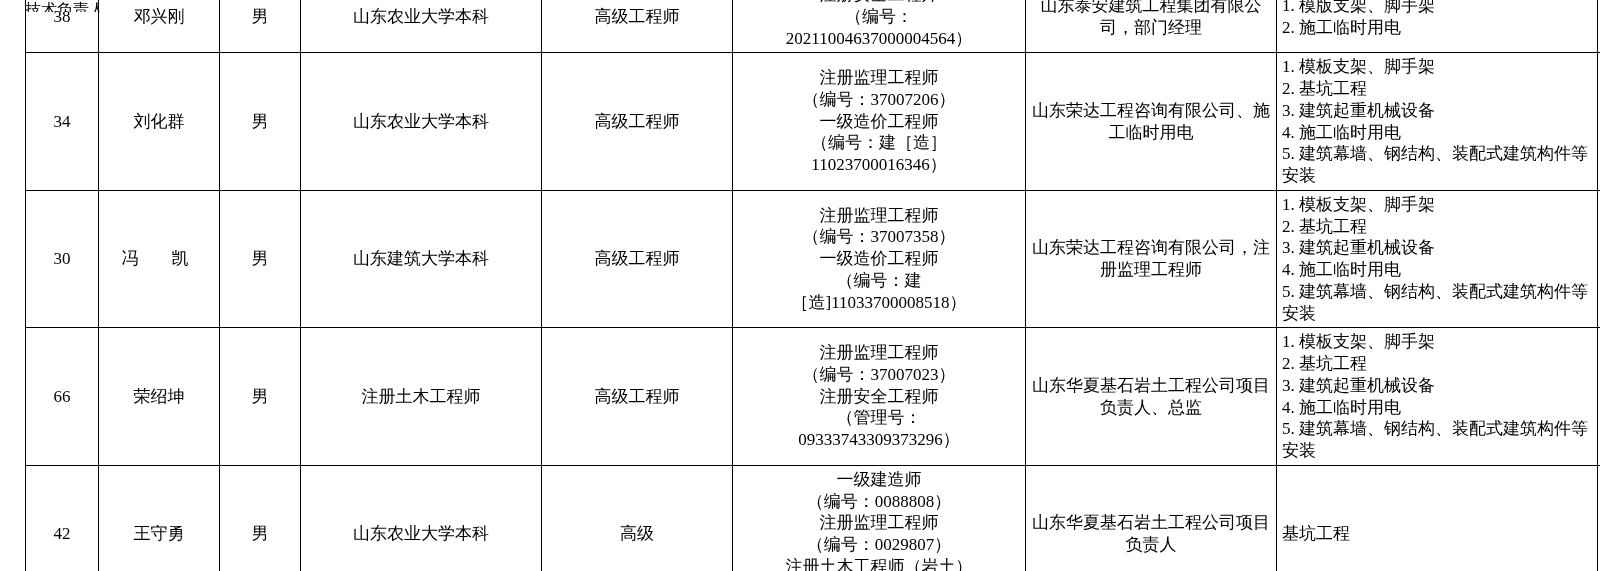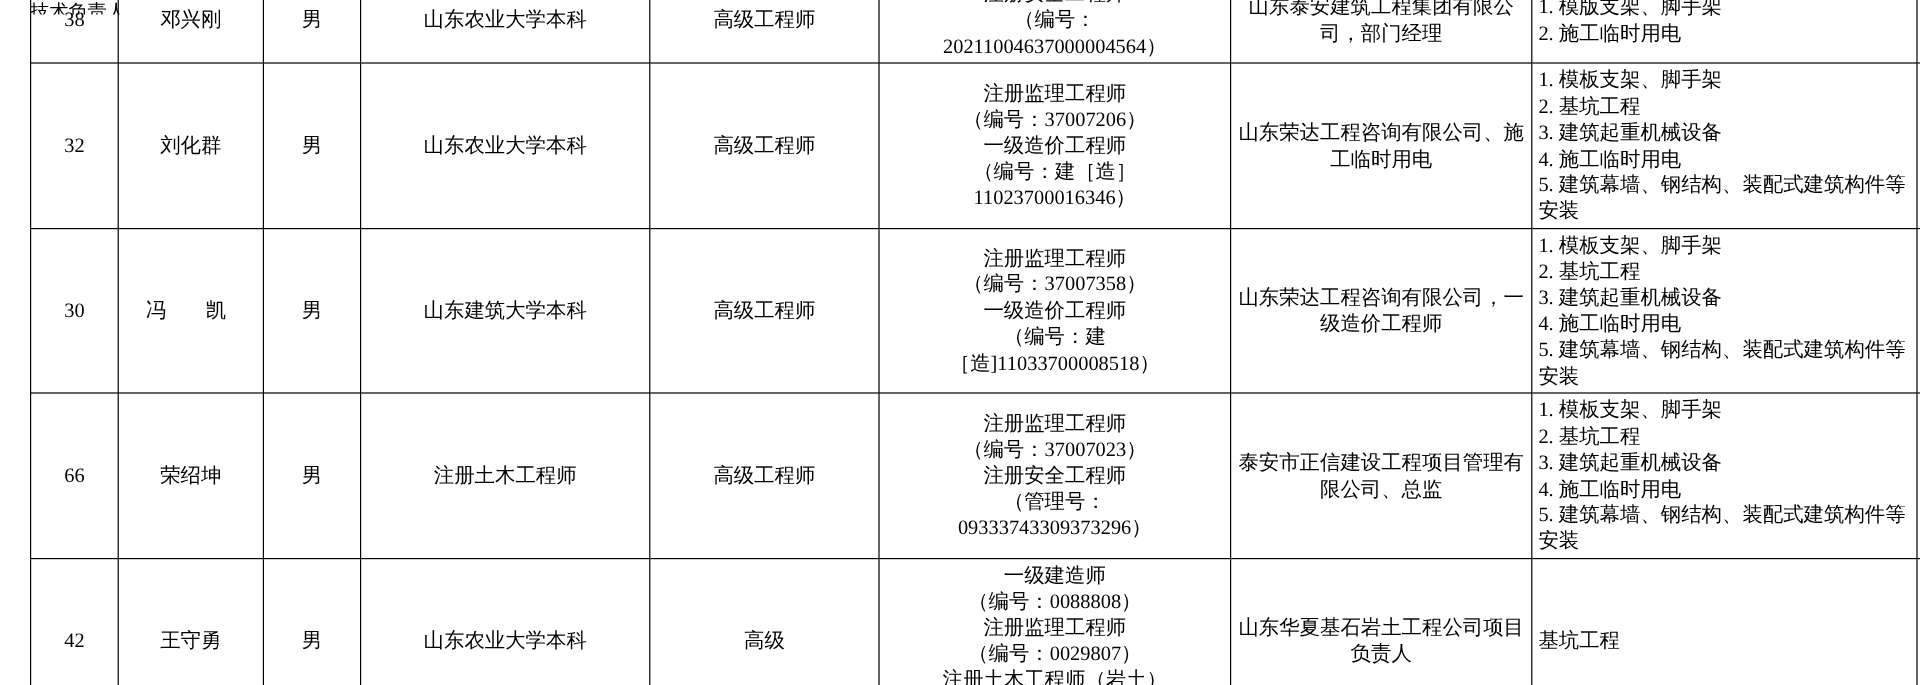--- a/index.html
+++ b/index.html
@@ -78,21 +78,21 @@
         <td class="c-certs">注册安全工程师
 （编号：
 20211004637000004564）</td>
         <td class="c-org">山东泰安建筑工程集团有限公司，部门经理</td>
         <td class="c-scope">1. 模版支架、脚手架
 2. 施工临时用电</td>
         <td class="c-phone">15288920921</td>
       </tr>
 
       <tr>
-        <td class="c-index">32</td>
+        <td class="c-index">34</td>
         <td class="c-name">刘化群</td>
         <td class="c-gender">男</td>
         <td class="c-education">山东农业大学本科</td>
         <td class="c-title">高级工程师</td>
         <td class="c-certs">注册监理工程师
 （编号：37007206）
 一级造价工程师
 （编号：建［造］
 11023700016346）</td>
         <td class="c-org">山东荣达工程咨询有限公司、施工临时用电</td>
@@ -108,41 +108,41 @@
         <td class="c-index">30</td>
         <td class="c-name name-spaced">冯　凯</td>
         <td class="c-gender">男</td>
         <td class="c-education">山东建筑大学本科</td>
         <td class="c-title">高级工程师</td>
         <td class="c-certs">注册监理工程师
 （编号：37007358）
 一级造价工程师
 （编号：建
 ［造]11033700008518）</td>
-        <td class="c-org">山东荣达工程咨询有限公司，一级造价工程师</td>
+        <td class="c-org">山东荣达工程咨询有限公司，注册监理工程师</td>
         <td class="c-scope">1. 模板支架、脚手架
 2. 基坑工程
 3. 建筑起重机械设备
 4. 施工临时用电
 5. 建筑幕墙、钢结构、装配式建筑构件等安装</td>
         <td class="c-phone">13370621029</td>
       </tr>
 
       <tr>
         <td class="c-index">66</td>
         <td class="c-name">荣绍坤</td>
         <td class="c-gender">男</td>
         <td class="c-education">注册土木工程师</td>
         <td class="c-title">高级工程师</td>
         <td class="c-certs">注册监理工程师
 （编号：37007023）
 注册安全工程师
 （管理号：
 09333743309373296）</td>
-        <td class="c-org">泰安市正信建设工程项目管理有限公司、总监</td>
+        <td class="c-org">山东华夏基石岩土工程公司项目负责人、总监</td>
         <td class="c-scope">1. 模板支架、脚手架
 2. 基坑工程
 3. 建筑起重机械设备
 4. 施工临时用电
 5. 建筑幕墙、钢结构、装配式建筑构件等安装</td>
         <td class="c-phone">13806413199</td>
       </tr>
 
       <tr>
         <td class="c-index">42</td>

